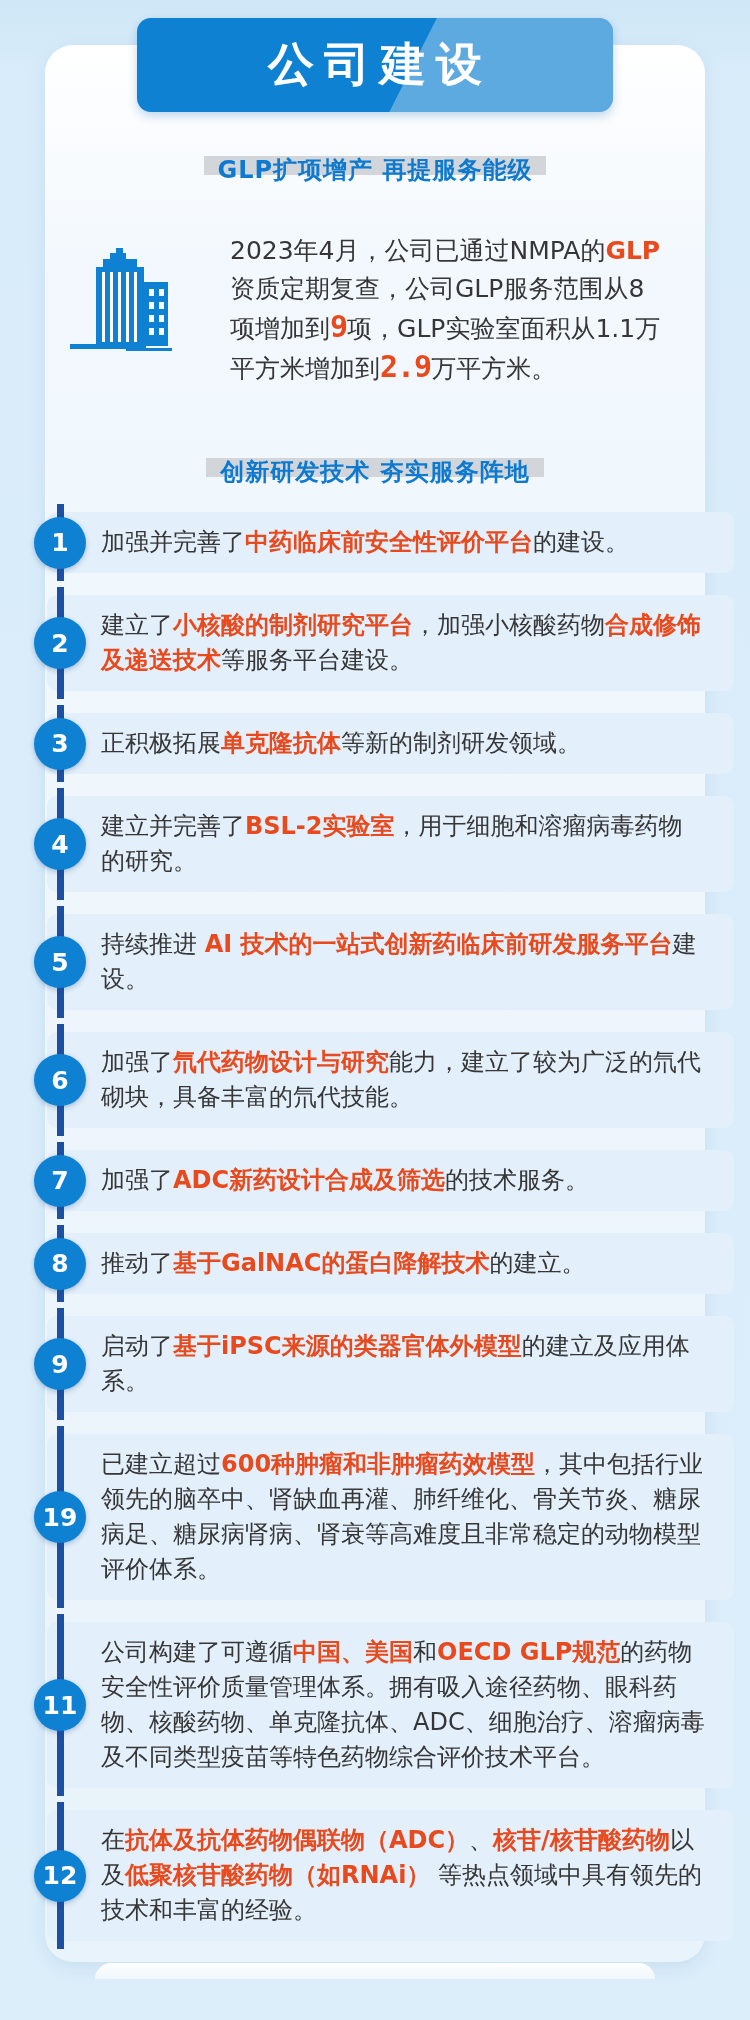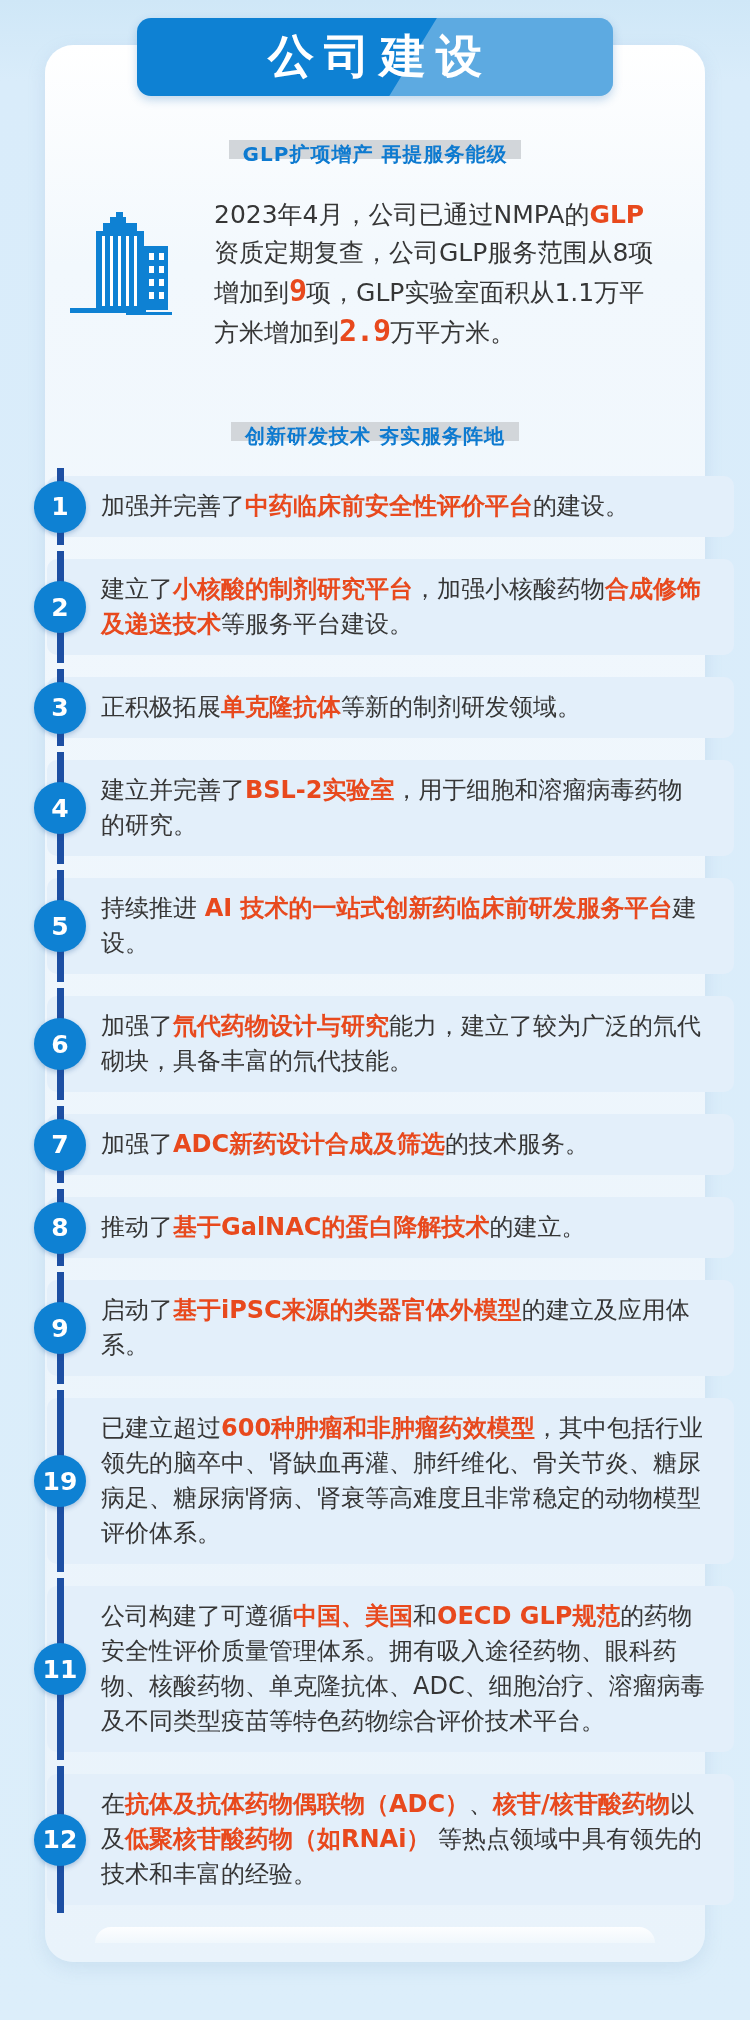--- a/index.html
+++ b/index.html
@@ -25,51 +25,51 @@
   .panel{
     position:absolute;left:45px;right:45px;top:45px;bottom:58px;
     background:linear-gradient(180deg,#FFFFFF 0%,#F2F8FD 220px,#E9F3FB 100%);
     border-radius:28px;
     box-shadow:0 6px 18px rgba(120,160,200,.18);
   }
   .content{position:relative;z-index:1;}
 
   
   .banner{
-    position:relative;width:476px;height:78px;margin:18px auto 0;
+    position:relative;width:476px;height:94px;margin:18px auto 0;
     background:var(--blue);border-radius:14px;overflow:hidden;
     display:flex;align-items:center;justify-content:center;
     box-shadow:0 4px 10px rgba(14,100,180,.25);
   }
   .banner-shade{
     position:absolute;inset:0;
     background:rgba(255,255,255,.33);
     clip-path:polygon(63% 0,100% 0,100% 100%,53% 100%);
   }
   .banner-title{
     position:relative;z-index:1;color:#fff;font-size:46px;font-weight:bold;
     letter-spacing:10px;padding-left:10px;
   }
 
   
   .sec-wrap{text-align:center;}
   .sec-wrap.first{margin-top:36px;}
   .sec-wrap.second{margin-top:62px;}
   .sec-title{
     position:relative;display:inline-block;line-height:44px;
-    font-size:20px;font-weight:bold;color:var(--title-blue);letter-spacing:1px;
+    font-size:24px;font-weight:bold;color:var(--title-blue);letter-spacing:1px;
   }
   .sec-title .strip{
     position:absolute;left:-14px;right:-14px;top:8px;height:19px;
     background:var(--strip);z-index:0;
   }
   .sec-title .txt{position:relative;z-index:1;}
 
   
-  .intro{display:flex;margin:20px 85px 0 70px;gap:42px;align-items:flex-start;}
+  .intro{display:flex;margin:40px 85px 0 70px;gap:58px;align-items:flex-start;}
   .intro-icon{flex:none;width:102px;height:106px;margin-top:14px;}
   .intro-text{flex:1;font-size:25px;line-height:38px;}
   .intro-text .o{color:var(--orange);font-weight:bold;}
   .digit{
     font-family:"DejaVu Sans Mono","Liberation Mono",monospace;
     font-weight:bold;color:var(--orange);font-size:30px;letter-spacing:-1px;
   }
 
   
   .timeline{margin-top:18px;}

